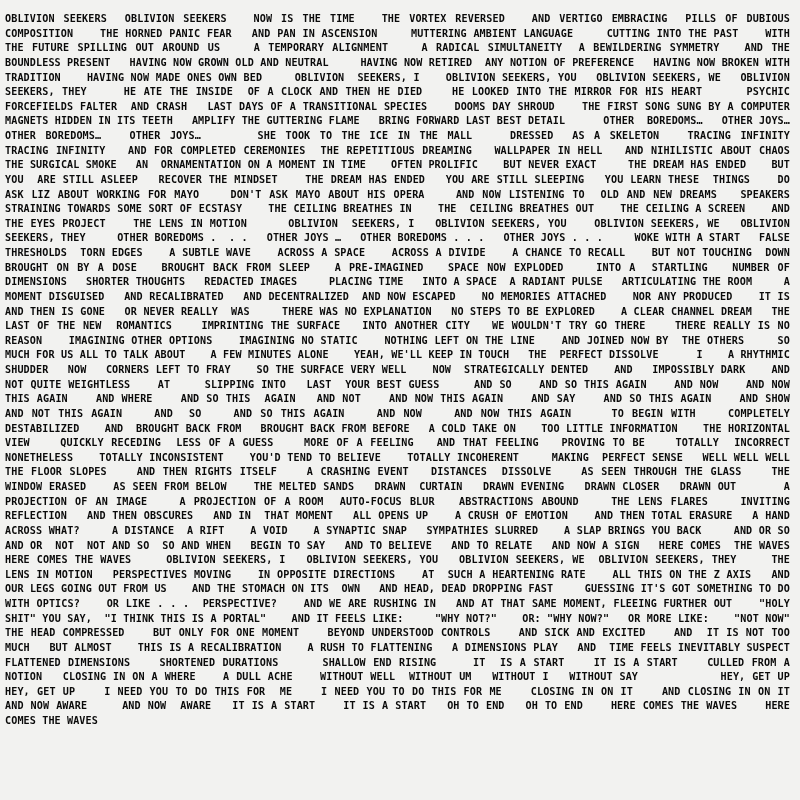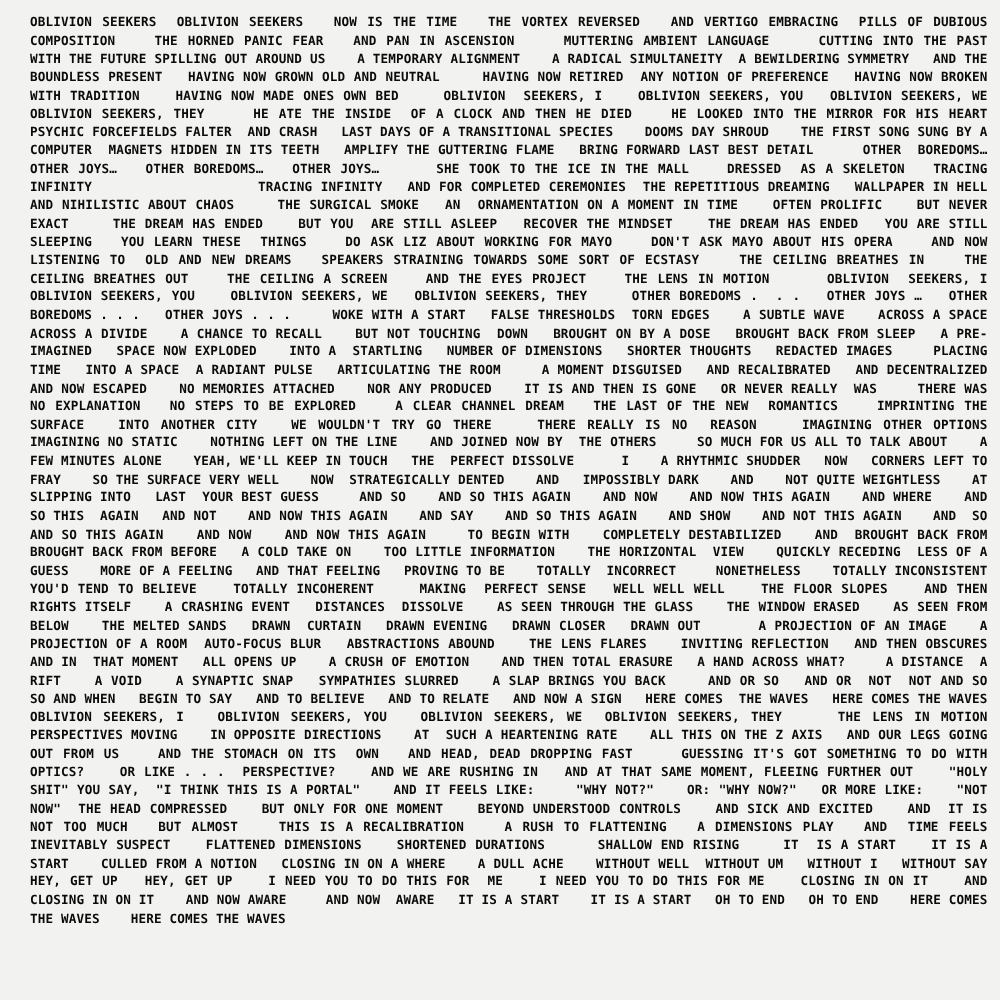--- a/index.html
+++ b/index.html
@@ -10,21 +10,21 @@
   body {
     width: 800px;
     height: 800px;
     overflow: hidden;
     font-family: "DejaVu Sans Mono", monospace;
   }
   #page {
     width: 800px;
     height: 800px;
     box-sizing: border-box;
-    padding: 12px 10px 10px 24px;
+    padding: 12px 10px 10px 5px;
     background: #f2f2f0;
     color: #0a0a0a;
   }
   #prose {
     font-family: "DejaVu Sans Mono", monospace;
     font-size: 10.1px;
     line-height: 14.62px;
     letter-spacing: 0.12px;
     text-align: justify;
     text-justify: inter-word;

